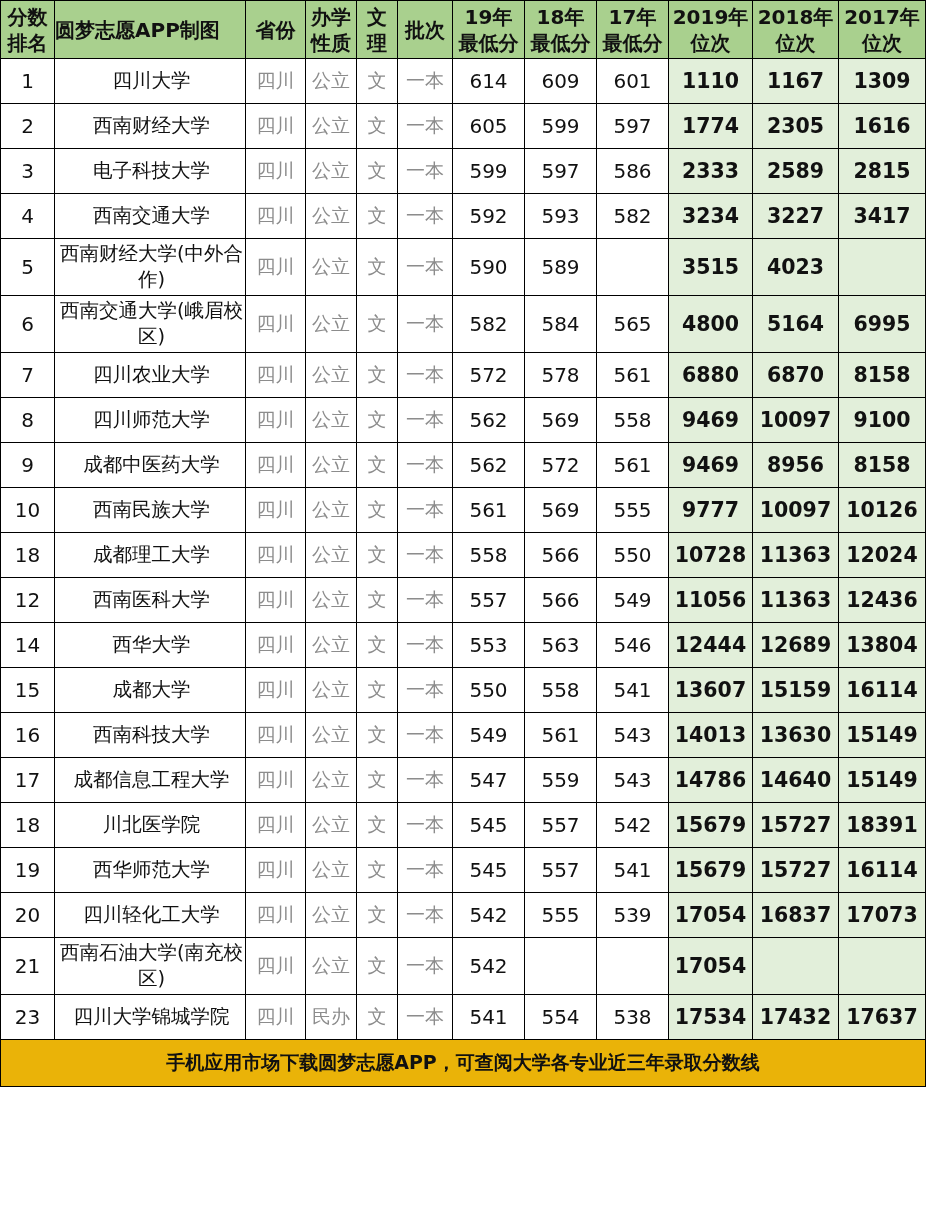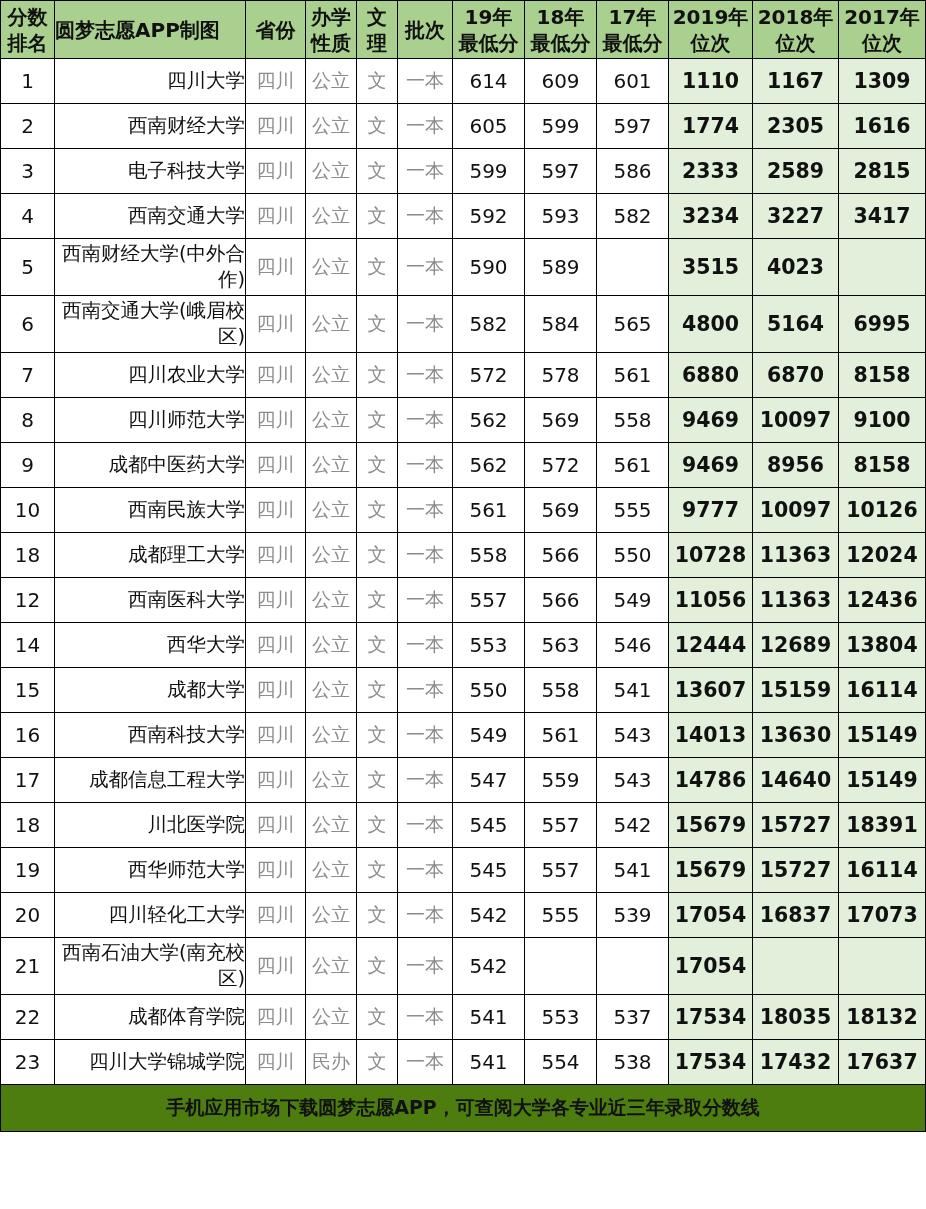--- a/index.html
+++ b/index.html
@@ -3,24 +3,24 @@
 <meta charset="utf-8">
 <style>
   html, body { margin: 0; padding: 0; background: #ffffff; }
   body { width: 926px; height: 1209px; overflow: hidden; font-family: "DejaVu Sans", "Liberation Sans", sans-serif; }
   table { border-collapse: collapse; table-layout: fixed; width: 925px; position: absolute; left: 0; top: 0; }
   td, th { border: 1.5px solid #000; padding: 0; text-align: center; vertical-align: middle; overflow: hidden; }
   th { background: #a9d08e; color: #111; font-weight: bold; font-size: 20px; line-height: 26px; height: 57px; }
   th.left { text-align: left; padding-left: 0; }
   td { font-size: 20px; color: #111; height: 44px; }
   td.tall { height: 56px; }
-  td.name { text-align: right; padding-left: 3px; line-height: 26px; font-size: 19.5px; }
+  td.name { text-align: center; padding-left: 3px; line-height: 26px; font-size: 19.5px; }
   td.grey { color: #8c8c8c; font-size: 19px; }
   td.rank { background: #e2efda; font-weight: bold; font-size: 20.5px; }
-  td.footer { background: #4d7c0f; font-weight: bold; font-size: 19px; height: 46px; color: #111; }
+  td.footer { background: #eab308; font-weight: bold; font-size: 19px; height: 46px; color: #111; }
 </style>
 </head>
 <body>
 
 <table>
   <colgroup>
     <col style="width:54px">
       <col style="width:191px">
       <col style="width:60px">
       <col style="width:51px">
@@ -324,34 +324,20 @@
         <td class="grey tall">文</td>
         <td class="grey tall">一本</td>
         <td class="tall">542</td>
         <td class="tall"></td>
         <td class="tall"></td>
         <td class="rank tall">17054</td>
         <td class="rank tall"></td>
         <td class="rank tall"></td>
       </tr>
       <tr>
-        <td>22</td>
-        <td class="name">成都体育学院</td>
-        <td class="grey">四川</td>
-        <td class="grey">公立</td>
-        <td class="grey">文</td>
-        <td class="grey">一本</td>
-        <td>541</td>
-        <td>553</td>
-        <td>537</td>
-        <td class="rank">17534</td>
-        <td class="rank">18035</td>
-        <td class="rank">18132</td>
-      </tr>
-      <tr>
         <td>23</td>
         <td class="name">四川大学锦城学院</td>
         <td class="grey">四川</td>
         <td class="grey">民办</td>
         <td class="grey">文</td>
         <td class="grey">一本</td>
         <td>541</td>
         <td>554</td>
         <td>538</td>
         <td class="rank">17534</td>

